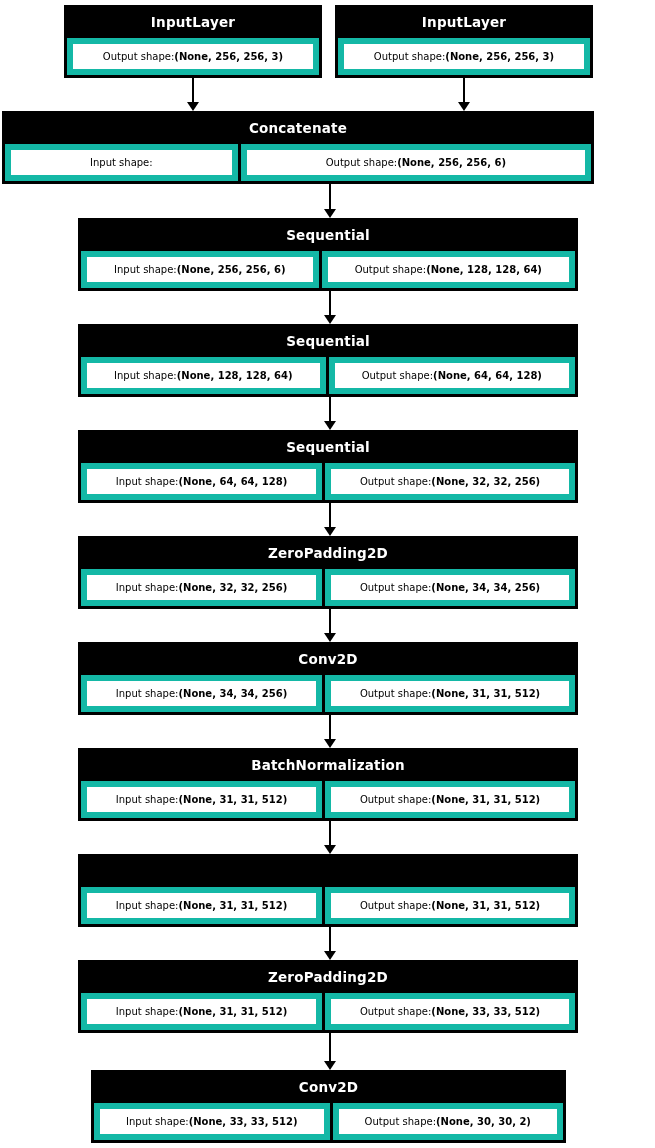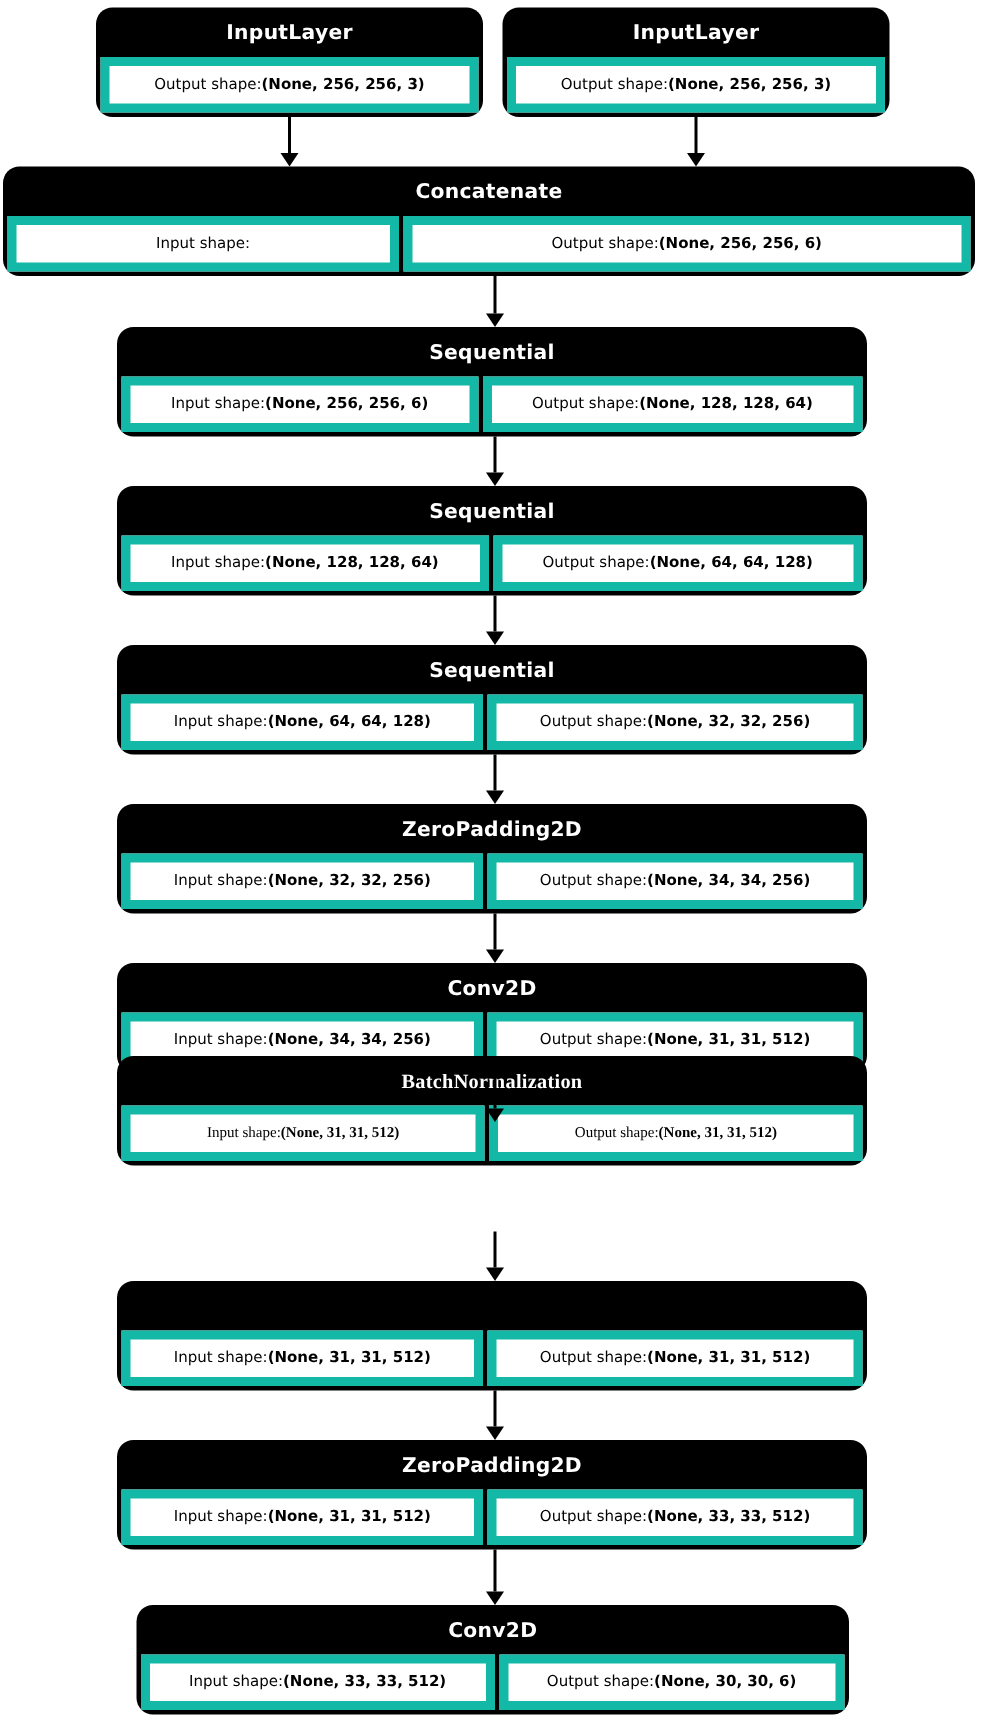--- a/index.html
+++ b/index.html
@@ -13,21 +13,20 @@
     width: 655px;
     height: 1148px;
     background: #ffffff;
     overflow: hidden;
   }
   .node {
     position: absolute;
     background: #000000;
     color: #ffffff;
     box-sizing: border-box;
-    border-radius: 11px;
   }
   .node-title {
     height: 33px;
     display: flex;
     align-items: center;
     justify-content: center;
     font-weight: 700;
     font-size: 13.5px;
     letter-spacing: 0.2px;
   }
@@ -49,27 +48,27 @@
     align-items: center;
     justify-content: center;
     white-space: nowrap;
     font-size: 10px;
     overflow: hidden;
   }
   .cell .val { font-weight: 700; }
   
   .n0  { left: 64px;  top: 5px;    width: 258px; height: 73px; }
   .n1  { left: 335px; top: 5px;    width: 258px; height: 73px; }
-  .n2  { left: 2px;   top: 111px;  width: 648px; height: 73px; }
+  .n2  { left: 2px;   top: 111px;  width: 592px; height: 73px; }
   .n3  { left: 78px;  top: 218px;  width: 500px; height: 73px; }
   .n4  { left: 78px;  top: 324px;  width: 500px; height: 73px; }
   .n5  { left: 78px;  top: 430px;  width: 500px; height: 73px; }
   .n6  { left: 78px;  top: 536px;  width: 500px; height: 73px; }
   .n7  { left: 78px;  top: 642px;  width: 500px; height: 73px; }
-  .n8  { left: 78px;  top: 704px;  width: 500px; height: 73px; font-family: Liberation Serif, serif; }
+  .n8  { left: 78px;  top: 748px;  width: 500px; height: 73px; }
   .n9  { left: 78px;  top: 854px;  width: 500px; height: 73px; }
   .n10 { left: 78px;  top: 960px;  width: 500px; height: 73px; }
   .n11 { left: 91px;  top: 1070px; width: 475px; height: 73px; }
   
   .arrow {
     position: absolute;
     width: 12px;
     display: flex;
     flex-direction: column;
     align-items: center;
@@ -249,21 +248,21 @@
 
   <div class="node n11">
     <div class="node-title">Conv2D</div>
     <div class="node-body">
       <div class="cell">
         <span>Input shape: </span>
           <span class="val">(None, 33, 33, 512)</span>
       </div>
       <div class="cell">
         <span>Output shape: </span>
-          <span class="val">(None, 30, 30, 6)</span>
+          <span class="val">(None, 30, 30, 2)</span>
       </div>
     </div>
   </div>
 
   <div class="arrow a1">
       <div class="shaft"></div>
       <div class="head"></div>
     </div>
   <div class="arrow a2">
       <div class="shaft"></div>

